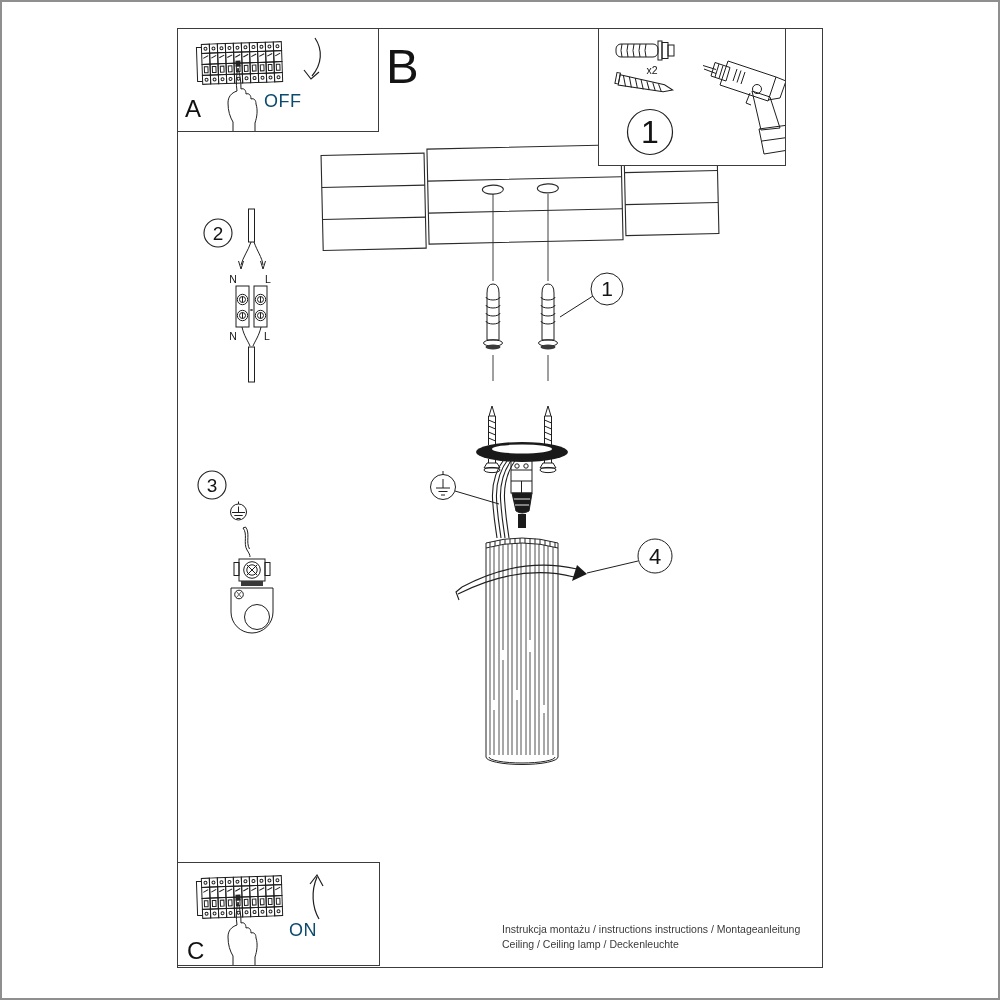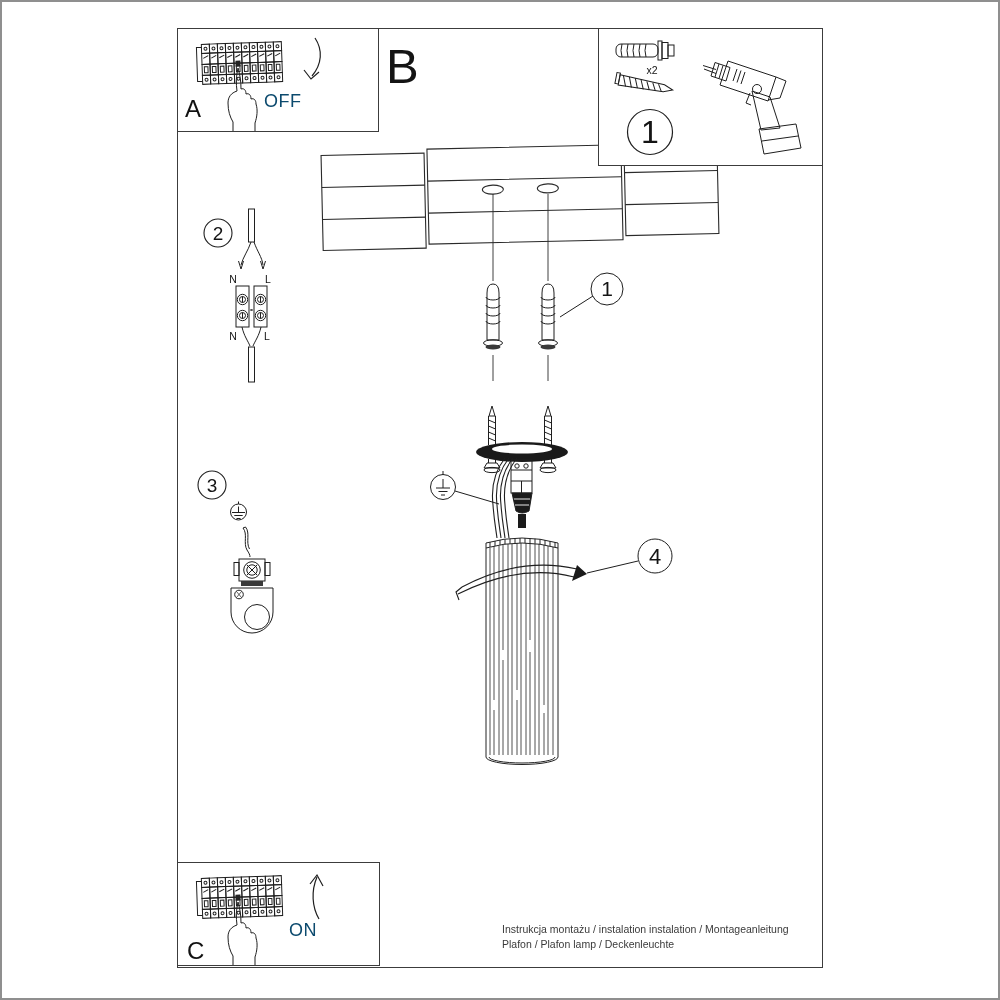--- a/index.html
+++ b/index.html
@@ -4,21 +4,21 @@
 <style>
   html,body{margin:0;padding:0;background:#fff;}
   .page{position:relative;width:1000px;height:1000px;background:#fff;
         font-family:"Liberation Sans",sans-serif;overflow:hidden;}
   .page-frame{position:absolute;inset:0;border:2px solid #8f8f8f;box-sizing:border-box;}
   .main-box{position:absolute;left:177px;top:28px;width:646px;height:940px;
         border:1px solid #3c3c3c;box-sizing:border-box;}
   .art{position:absolute;left:177px;top:28px;width:646px;height:940px;}
   .box{position:absolute;border:1px solid #3c3c3c;background:#fff;box-sizing:border-box;overflow:hidden;}
   .box-a{left:177px;top:28px;width:202px;height:104px;}
-  .box-kit{left:598px;top:28px;width:225px;height:138px;}
+  .box-kit{left:598px;top:28px;width:188px;height:138px;}
   .box-c{left:177px;top:862px;width:203px;height:104px;}
   .box svg{position:absolute;left:0;top:0;}
   .letter{position:absolute;font-size:24px;color:#111;}
   .action{position:absolute;font-size:18px;color:#0c4a6e;letter-spacing:.5px;}
   .b-label{position:absolute;left:386px;top:38px;font-size:49px;color:#141414;}
   .footer{position:absolute;left:502px;top:922px;font-size:10.5px;line-height:15px;color:#3a3a3a;}
   svg text{font-family:"Liberation Sans",sans-serif;fill:#141414;stroke:none;}
 </style>
 </head>
 <body>
@@ -261,16 +261,16 @@
       <g fill="none" stroke="#1f1f1f" stroke-width="1.2">
         <path d="M141,56 C134,44 133,28 139,14"></path>
         <path d="M132,21 L139,12 L145,23"></path>
       </g>
     </svg>
     <span class="letter" style="left:9px;top:74px;">C</span>
     <span class="action" style="left:111px;top:57px;text-align:center;">ON</span>
   </div>
 
   <div class="footer">
-    <div>Instrukcja montażu / instalation instalation / Montageanleitung</div>
-    <div>Plafon / Plafon lamp / Deckenleuchte</div>
+    <div>Instrukcja montażu / instructions instructions / Montageanleitung</div>
+    <div>Ceiling / Ceiling lamp / Deckenleuchte</div>
   </div>
 </div>
 
 </body></html>

